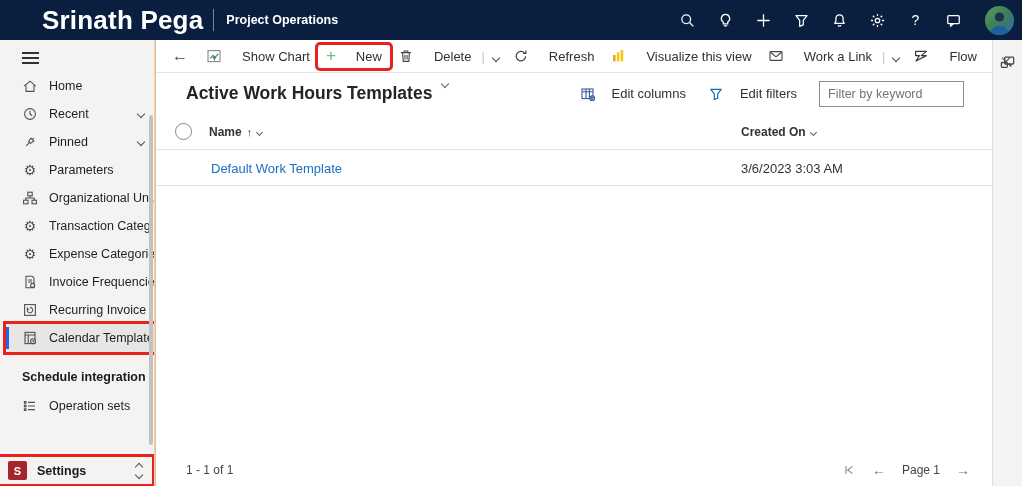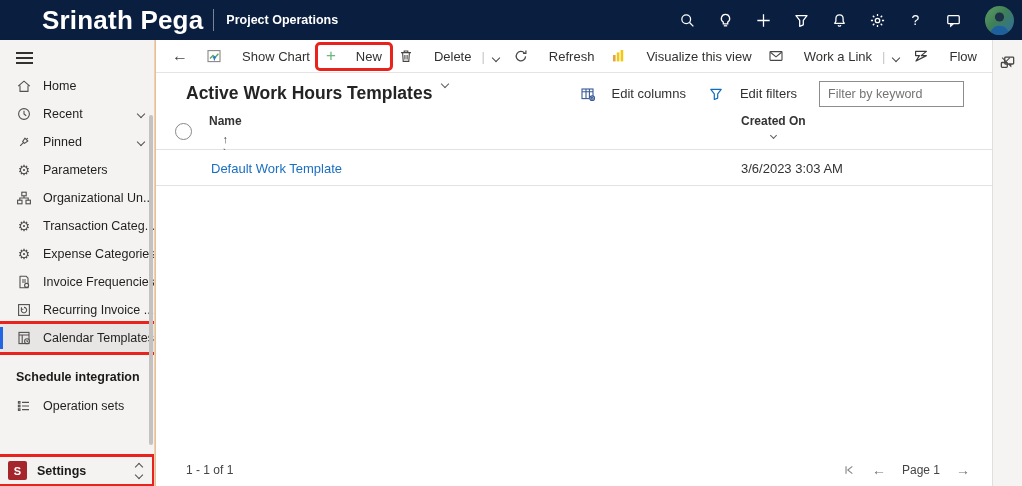--- a/index.html
+++ b/index.html
@@ -16,21 +16,21 @@
   .topbar-icons { margin-left:auto; display:flex; align-items:center; gap:21px; padding-right:8px; }
   .tico { width:17px; height:17px; display:flex; align-items:center; justify-content:center; cursor:pointer; }
   .tico svg { width:17px; height:17px; stroke:#fff; fill:none; stroke-width:1.2; }
   .glyph-help { font-size:14px; color:#fff; font-weight:400; }
   .avatar { width:29px; height:29px; border-radius:50%; overflow:hidden; margin-left:2px;
             background:linear-gradient(135deg,#5f9e62 0%,#3f7f58 45%,#2e6da4 100%); position:relative; cursor:pointer; }
   .avatar svg { position:absolute; left:0; top:0; }
 
   
   .sidebar { position:absolute; left:0; top:40px; width:155px; height:446px; background:#f4f3f2;
-             border-right:1px solid #d8d6d4; overflow:hidden; }
+             border-right:1px solid #d8d6d4; overflow:hidden;padding-left:6px; }
   .hamburger { margin:12px 0 8px 16px; width:17px; cursor:pointer; }
   .hamburger div { height:1.6px; background:#323130; margin:3.6px 0; }
   .side-item { height:28px; display:flex; align-items:center; padding:0 10px 0 16px; gap:11px;
                font-size:12.5px; color:#201f1e; cursor:pointer; position:relative; white-space:nowrap; }
   .side-item svg { width:16px; height:16px; stroke:#52504e; fill:none; stroke-width:1.1; flex:0 0 16px; }
   .side-item .gearglyph { font-size:14px; color:#52504e; width:16px; text-align:center; flex:0 0 16px; line-height:16px; }
   .side-item .chev-right { margin-left:auto; color:#52504e; }
   .section-header { height:30px; line-height:30px; margin-top:4px; padding-left:16px; font-size:12.5px;
                     font-weight:bold; color:#1b1a19; }
   .section-header.second { margin-top:10px; }
@@ -75,21 +75,21 @@
   .vh-btn { display:flex; align-items:center; gap:16px; font-size:13px; color:#323130; cursor:pointer; }
   .vh-btn svg { width:16px; height:16px; }
   .filter-input { width:145px; height:26px; border:1px solid #8f8d8b; background:#fff; font-size:12.5px;
                   padding:0 8px; color:#323130; font-family:Liberation Sans, sans-serif; }
   .filter-input::placeholder { color:#767371; }
 
   .grid-header { height:36px; position:relative; border-bottom:1px solid #e3e2e1; }
   .row-check { position:absolute; left:19px; top:9px; width:17px; height:17px; border:1.4px solid #8a8886;
                border-radius:50%; cursor:pointer; background:#fff; }
   .colhead { position:absolute; top:0; height:36px; display:flex; align-items:center; gap:5px; font-size:12px;
-             font-weight:bold; color:#333; cursor:pointer;flex-direction:column; }
+             font-weight:bold; color:#333; cursor:pointer; }
   .colhead .chev { color:#605e5c; width:5px; height:5px; }
   .sort-arrow { font-size:11px; font-weight:400; color:#484644; }
   .col-name { left:53px; }
   .col-created { left:585px; }
 
   .grid-row { height:36px; position:relative; border-bottom:1px solid #e3e2e1; background:#fff; }
   .cell-link { position:absolute; left:55px; top:0; height:36px; display:flex; align-items:center;
                font-size:13px; color:#1a6fc0; cursor:pointer; }
   .cell-date { position:absolute; left:585px; top:0; height:36px; display:flex; align-items:center;
                font-size:13px; color:#333; }

